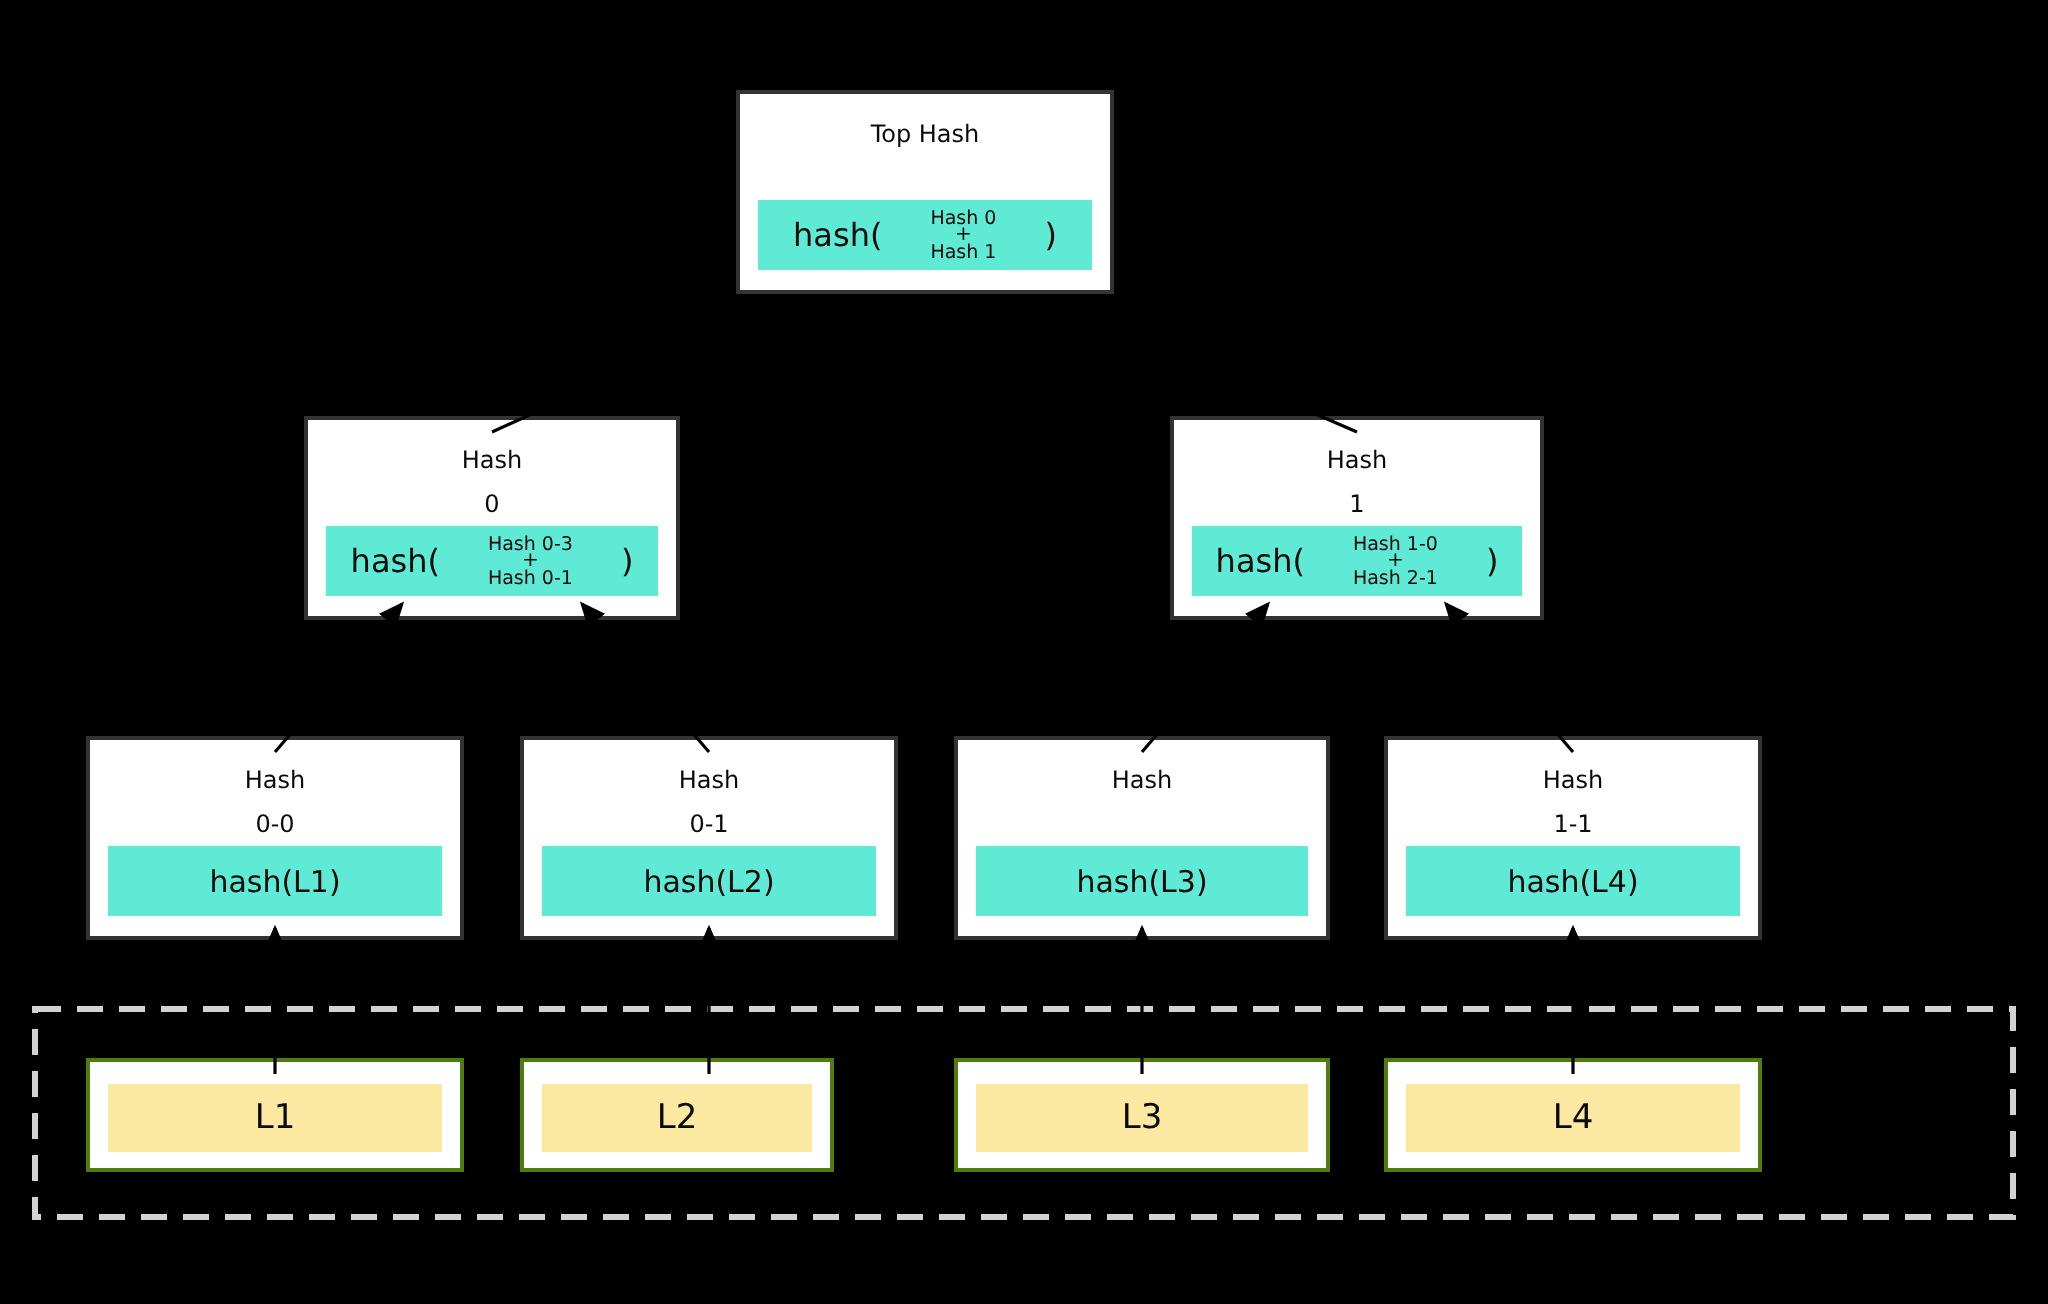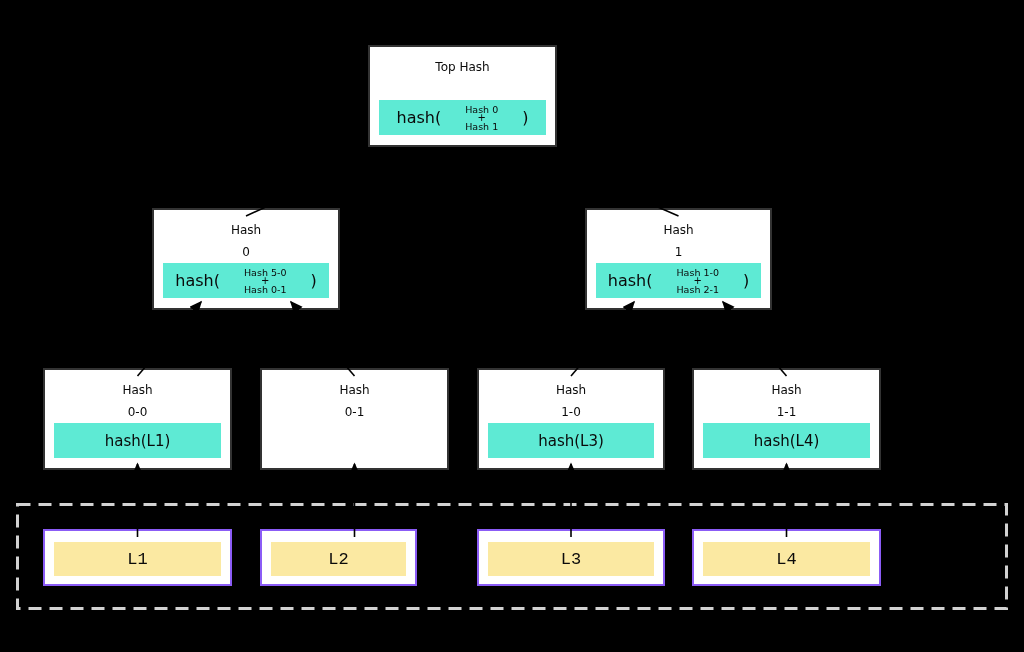--- a/index.html
+++ b/index.html
@@ -14,22 +14,22 @@
   .node-title { text-align:center; font-size:12px; line-height:22px; margin-top:9px; }
   .chip {
     position:absolute; left:9px; right:9px; bottom:10px; height:35px;
     background:#5eead4; display:flex; align-items:center; justify-content:center;
   }
   .hash-open, .hash-close { font-size:16px; }
   .stack { text-align:center; margin:0 24px; }
   .stack span { display:block; font-size:9.5px; line-height:9px; }
   .stack .op { font-size:10px; line-height:8px; }
   .leaf-formula { font-size:15px; }
-  .datanode { position:absolute; background:#ffffff; border:2px solid #8b5cf6;
-    box-sizing:border-box; z-index:1;font-family:Liberation Mono, monospace; }
+  .datanode { position:absolute; background:#ffffff; border:2px solid #4d7c0f;
+    box-sizing:border-box; z-index:1; }
   .datachip {
     position:absolute; left:9px; right:9px; top:11px; bottom:8px;
     background:#FBE9A2; display:flex; align-items:center; justify-content:center;
     font-size:17px; color:#0a0a0a;
   }
   .overlay { position:absolute; left:0; top:0; z-index:5; pointer-events:none; }
 </style>
 </head>
 <body>
 
@@ -49,21 +49,21 @@
   </div>
 
   <div class="node" style="left:152px;top:208px;width:188px;height:102px;">
     <div class="node-title">
       <div>Hash</div>
       <div>0</div>
     </div>
     <div class="chip">
       <span class="hash-open">hash(</span>
       <span class="stack">
-        <span>Hash 5-0</span>
+        <span>Hash 0-3</span>
         <span class="op">+</span>
         <span>Hash 0-1</span>
       </span>
       <span class="hash-close">)</span>
     </div>
   </div>
 
   <div class="node" style="left:585px;top:208px;width:187px;height:102px;">
     <div class="node-title">
       <div>Hash</div>
@@ -88,26 +88,28 @@
     <div class="chip">
       <span class="leaf-formula">hash(L1)</span>
     </div>
   </div>
 
   <div class="node" style="left:260px;top:368px;width:189px;height:102px;">
     <div class="node-title">
       <div>Hash</div>
       <div>0-1</div>
     </div>
+    <div class="chip">
+      <span class="leaf-formula">hash(L2)</span>
+    </div>
   </div>
 
   <div class="node" style="left:477px;top:368px;width:188px;height:102px;">
     <div class="node-title">
       <div>Hash</div>
-      <div>1-0</div>
     </div>
     <div class="chip">
       <span class="leaf-formula">hash(L3)</span>
     </div>
   </div>
 
   <div class="node" style="left:692px;top:368px;width:189px;height:102px;">
     <div class="node-title">
       <div>Hash</div>
       <div>1-1</div>

